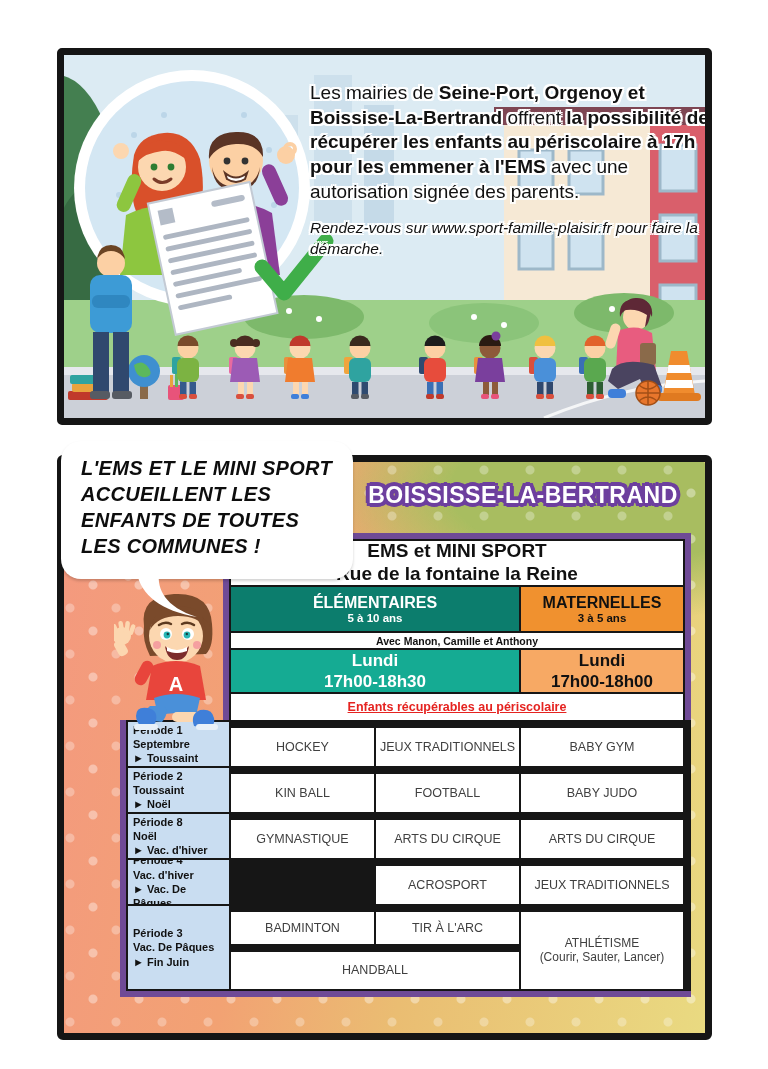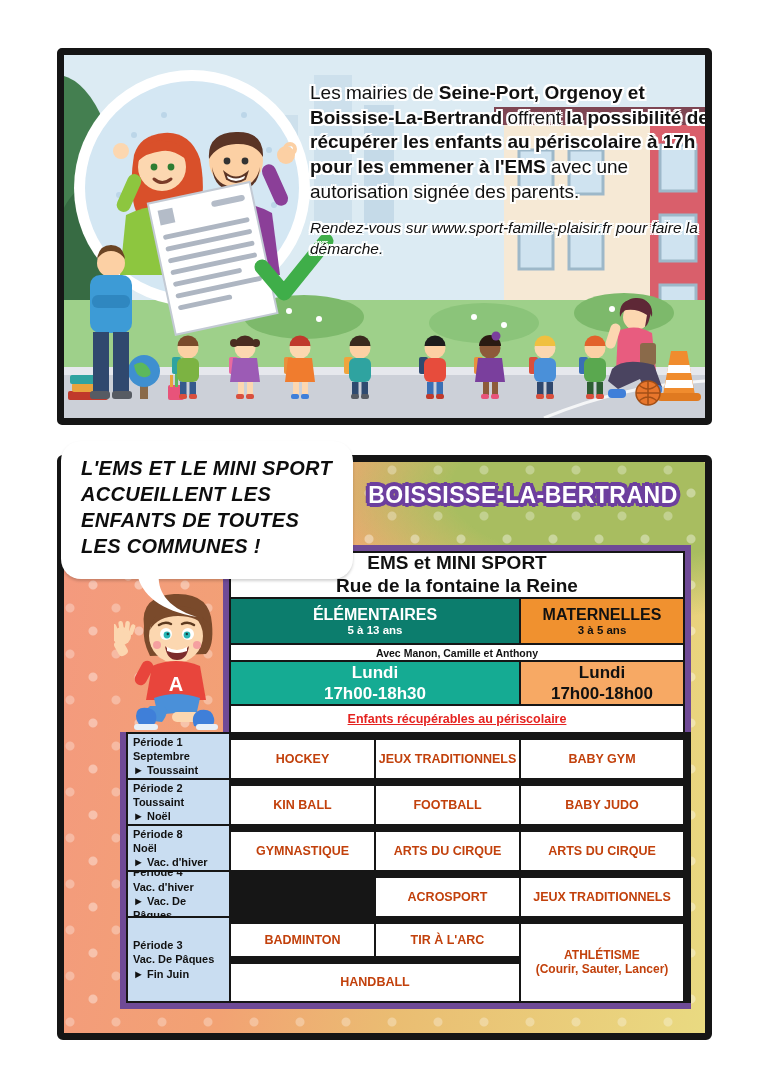--- a/index.html
+++ b/index.html
@@ -32,21 +32,21 @@
        radial-gradient(ellipse 300px 130px at 86% 5%, #a8bd60 0%, #a8bd60 55%, rgba(168,189,96,0) 100%);
      background-size:46px 46px,46px 46px,auto;
      background-position:6px 8px,29px 31px,0 0;}
   .banner{position:absolute;left:278px;top:20px;width:362px;text-align:center;z-index:4;
           font-size:23px;font-weight:800;letter-spacing:.5px;color:#fff;
           text-shadow:-3px -3px 0 #6d3f9e,3px -3px 0 #6d3f9e,-3px 3px 0 #6d3f9e,3px 3px 0 #6d3f9e,
                       0 -3px 0 #6d3f9e,0 3px 0 #6d3f9e,-3px 0 0 #6d3f9e,3px 0 0 #6d3f9e,
                       0 4px 0 #6d3f9e,4px 0 0 #6d3f9e,0 -4px 0 #6d3f9e,-4px 0 0 #6d3f9e;}
 
   
-  .ptable{position:absolute;left:56px;top:83px;width:571px;height:464px;background:#6f4a96;
+  .ptable{position:absolute;left:56px;top:71px;width:571px;height:464px;background:#6f4a96;
           box-sizing:border-box;padding:6px;z-index:2;
           clip-path:polygon(103px 0,100% 0,100% 100%,0 100%,0 187px,103px 187px);}
   .hgrid{margin-left:103px;width:456px;box-sizing:border-box;background:#161616;padding:2px;
          display:grid;grid-template-columns:143px 143px 162px;grid-template-rows:44px 44px 15px 42px 26px;gap:2px;}
   .bgrid{width:604px;box-sizing:border-box;background:#161616;padding:2px;margin-top:-2px;
          display:grid;grid-template-columns:101px 143px 143px 162px;
          grid-template-rows:44px 44px 44px 44px 38px 43px;gap:2px;}
   .cell{background:#fff;display:flex;flex-direction:column;align-items:center;justify-content:center;
         text-align:center;overflow:hidden;}
   .t1{font-size:19px;font-weight:800;color:#111;line-height:1.2;}
@@ -55,21 +55,21 @@
   .teal-dark{background:#0c7d6d;color:#fff;}
   .teal-bright{background:#15ab93;color:#fff;}
   .orange-dark{background:#f0912f;color:#111;}
   .orange-light{background:#f7a964;color:#111;}
   .staff{font-size:10.5px;font-weight:800;color:#111;}
   .lundi{font-size:17px;font-weight:800;line-height:1.25;}
   .pickup{font-size:12.5px;font-weight:800;color:#e52320;text-decoration:underline;}
   .plabel{background:#c9ddf1;align-items:flex-start;justify-content:center;
           font-size:11px;font-weight:800;color:#111;line-height:1.3;
           padding:2px 5px;box-sizing:border-box;white-space:pre-line;text-align:left;}
-  .act{font-size:12.5px;font-weight:700;color:#c2410c;line-height:1.15;white-space:pre-line;margin-top:6px;}
+  .act{font-size:12.5px;font-weight:400;color:#404040;line-height:1.15;white-space:pre-line;margin-top:6px;}
   .act-sm{font-size:12px;}
 
   
   .bubble{position:absolute;left:-3px;top:-21px;width:292px;z-index:8;}
   .bubble-box{background:#fff;border-radius:20px;padding:14px 12px 20px 20px;
               box-shadow:0 2px 3px rgba(0,0,0,.18);}
   .bubble-text{font-size:20px;line-height:1.3;font-weight:800;font-style:italic;
                letter-spacing:.3px;color:#0d0d0d;}
   .bubble-tail{position:absolute;left:70px;top:100%;margin-top:-6px;width:80px;height:48px;}
 
@@ -321,21 +321,21 @@
 
     <div class="ptable">
 
       <div class="hgrid">
         <div class="cell t1" style="grid-column:1/4">
           <div>EMS et MINI SPORT</div>
           <div>Rue de la fontaine la Reine</div>
         </div>
         <div class="cell teal-dark" style="grid-column:1/3">
           <div class="gname">ÉLÉMENTAIRES</div>
-          <div class="gages">5 à 13 ans</div>
+          <div class="gages">5 à 10 ans</div>
         </div>
         <div class="cell orange-dark" style="grid-column:3/4">
           <div class="gname">MATERNELLES</div>
           <div class="gages">3 à 5 ans</div>
         </div>
         <div class="cell staff" style="grid-column:1/4">Avec Manon, Camille et Anthony</div>
         <div class="cell teal-bright lundi" style="grid-column:1/3">
           <div>Lundi</div>
           <div>17h00-18h30</div>
         </div>

